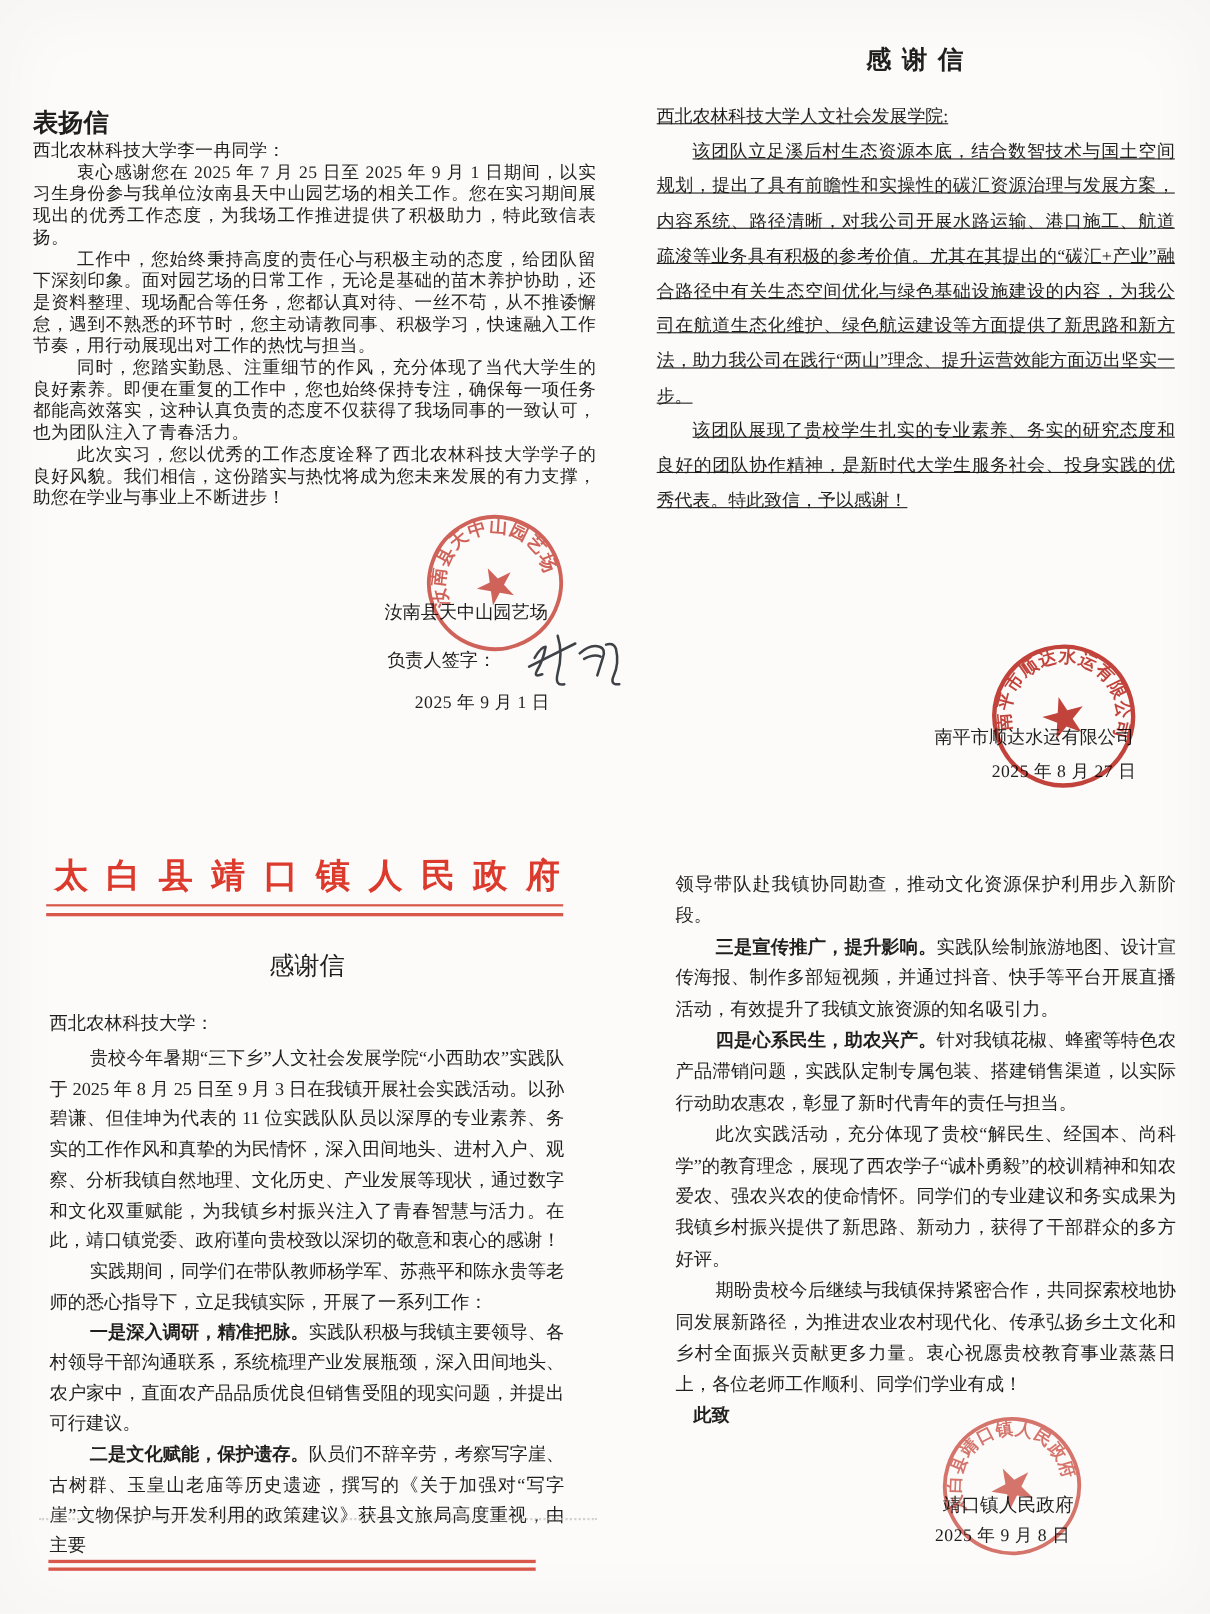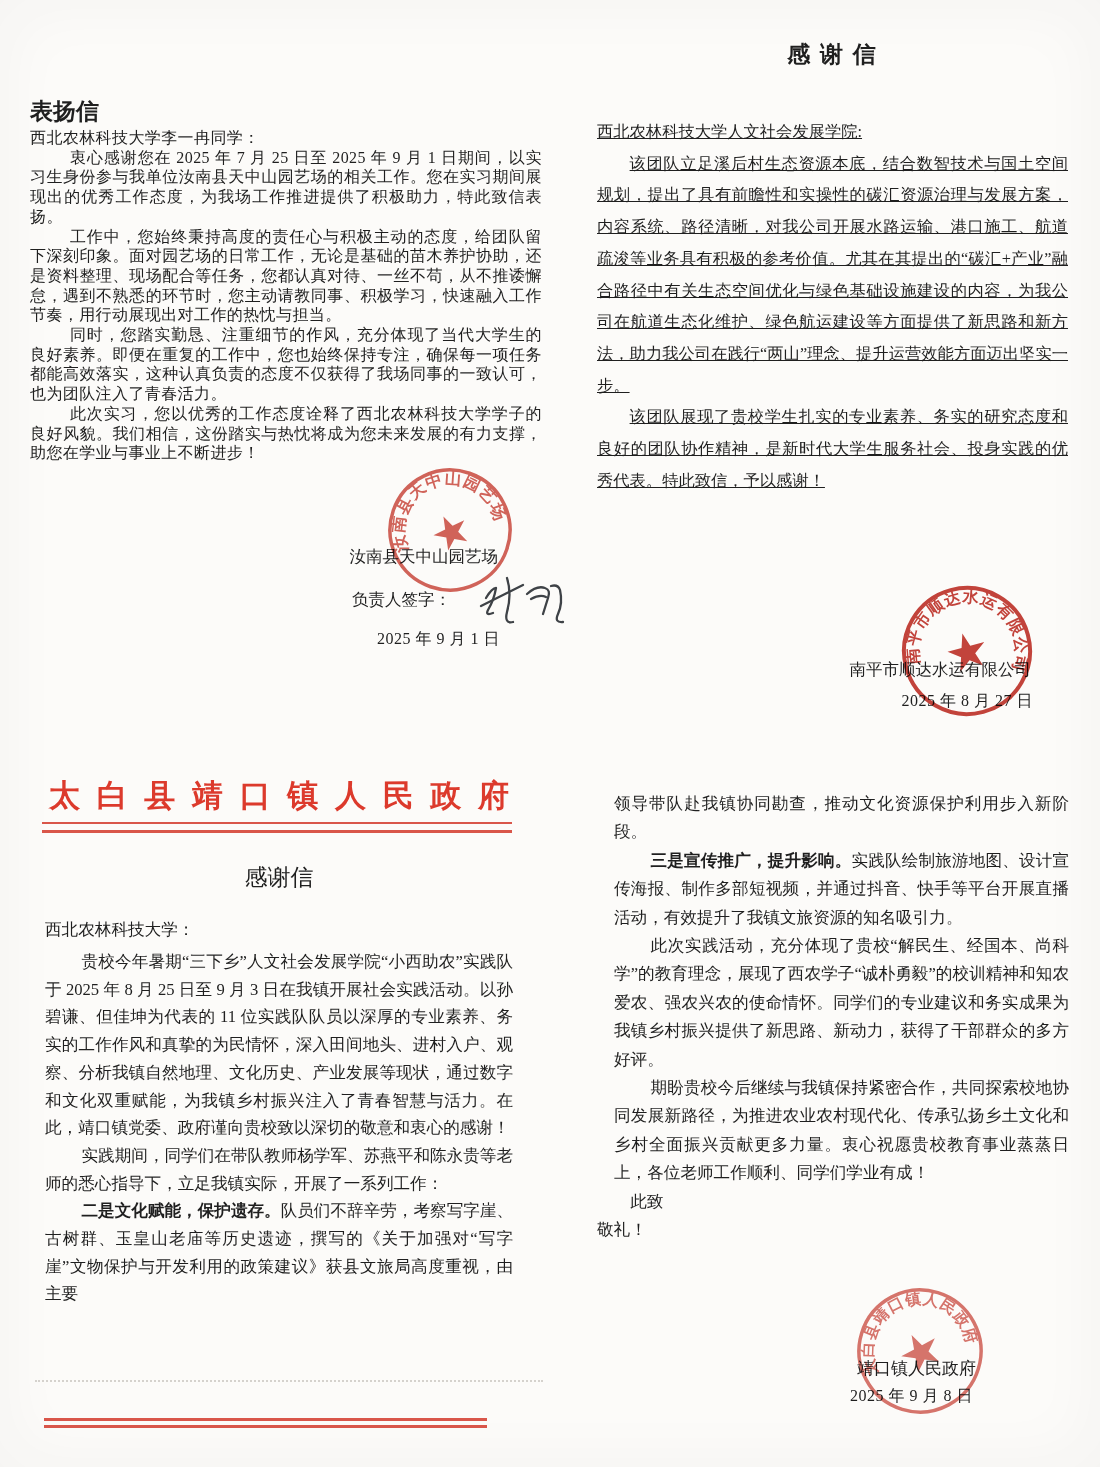--- a/index.html
+++ b/index.html
@@ -18,38 +18,38 @@
   .praise{left:30px;top:99px;width:512px;}
   .praise-title{font-size:23px;font-weight:bold;padding-right:64px;line-height:26px;margin:0 0 3px;}
   .praise p{font-size:16px;line-height:19.7px;letter-spacing:.4px;text-align:justify;}
   .praise .indent{text-indent:2.5em;}
   #praise-org{left:330px;top:546px;width:168px;text-align:right;font-size:16.5px;}
   #praise-sign{left:352px;top:589px;font-size:16.5px;}
   #praise-date{left:330px;top:629px;width:170px;text-align:right;font-size:16px;letter-spacing:.5px;}
 
   
   .shunda{left:597px;top:40px;width:471px;}
-  .shunda-title{font-size:23px;font-weight:bold;text-align:center;line-height:30px;margin:0 0 46px;letter-spacing:2px;}
+  .shunda-title{font-size:23px;font-weight:bold;text-align:center;line-height:30px;margin:0 0 20px;letter-spacing:2px;}
   .shunda p{font-size:16.3px;line-height:31.7px;text-align:justify;text-decoration:underline;}
   .shunda .indent{text-indent:2em;}
   #shunda-org{left:800px;top:659px;width:231px;text-align:right;font-size:16.5px;}
   #shunda-date{left:800px;top:691px;width:233px;text-align:right;font-size:16px;letter-spacing:.5px;}
 
   
   .jk-left{left:45px;top:776px;width:468px;}
   .jk-header{color:#dc3a2c;font-weight:bold;font-size:31px;line-height:40px;text-align:justify;text-align-last:justify;padding:0 4px;}
   .jk-title{text-align:center;font-size:23px;font-weight:normal;line-height:26px;margin:49px 0 0;}
   .jk-salutation{font-size:16.6px;line-height:20px;margin:29px 0 8px !important;}
   .jk-left p.body,.jk-right p.body{font-size:16.6px;line-height:27.7px;text-align:justify;}
   .jk-left p.body{line-height:27.7px;}
   .jk-right{left:597px;top:790px;width:472px;}
   .jk-right p.body{line-height:28.4px;margin-left:17px;}
   .body.indent{text-indent:2.2em;}
   .body b{font-weight:bold;}
-  .closing{font-size:16.6px;line-height:28.4px;}
+  .closing{font-size:16.6px;line-height:28.4px;font-weight:bold;}
   .closing.indent{text-indent:2em;}
   #jk-rule-top{left:42px;top:822px;width:470px;height:2px;background:#d9564a;}
   #jk-rule-bot{left:42px;top:830px;width:470px;height:3px;background:#d9564a;}
   #jk-foot-dots{left:35px;top:1380px;width:508px;border-top:2px dotted #c9c5bf;opacity:.75;}
   #jk-foot-rule-top{left:44px;top:1418px;width:443px;height:2.5px;background:#d9564a;}
   #jk-foot-rule-bot{left:44px;top:1425px;width:443px;height:2.5px;background:#d9564a;}
   #jk-org{left:760px;top:1357px;width:216px;text-align:right;font-size:17px;}
   #jk-date{left:760px;top:1386px;width:213px;text-align:right;font-size:16px;letter-spacing:.5px;}
 
   
@@ -110,35 +110,36 @@
     </text>
     <polygon fill="#bf2f26" transform="translate(70,72)" points="0,-20 4.5,-6.2 19,-6.2 7.3,2.4 11.8,16.2 0,7.7 -11.8,16.2 -7.3,2.4 -19,-6.2 -4.5,-6.2"></polygon>
   </svg>
 
   <section class="abs jk-left">
     <div class="jk-header">太白县靖口镇人民政府</div>
     <h2 class="jk-title">感谢信</h2>
     <p class="jk-salutation">西北农林科技大学：</p>
     <p class="body indent"><b></b><span>贵校今年暑期“三下乡”人文社会发展学院“小西助农”实践队于 2025 年 8 月 25 日至 9 月 3 日在我镇开展社会实践活动。以孙碧谦、但佳坤为代表的 11 位实践队队员以深厚的专业素养、务实的工作作风和真挚的为民情怀，深入田间地头、进村入户、观察、分析我镇自然地理、文化历史、产业发展等现状，通过数字和文化双重赋能，为我镇乡村振兴注入了青春智慧与活力。在此，靖口镇党委、政府谨向贵校致以深切的敬意和衷心的感谢！</span></p>
     <p class="body indent"><b></b><span>实践期间，同学们在带队教师杨学军、苏燕平和陈永贵等老师的悉心指导下，立足我镇实际，开展了一系列工作：</span></p>
+    <p class="body indent"><b>一是深入调研，精准把脉。</b><span>实践队积极与我镇主要领导、各村领导干部沟通联系，系统梳理产业发展瓶颈，深入田间地头、农户家中，直面农产品品质优良但销售受阻的现实问题，并提出可行建议。</span></p>
     <p class="body indent"><b>二是文化赋能，保护遗存。</b><span>队员们不辞辛劳，考察写字崖、古树群、玉皇山老庙等历史遗迹，撰写的《关于加强对“写字崖”文物保护与开发利用的政策建议》获县文旅局高度重视，由主要</span></p>
   </section>
   <div class="abs" id="jk-rule-top"></div>
   <div class="abs" id="jk-rule-bot"></div>
   <div class="abs" id="jk-foot-dots"></div>
   <div class="abs" id="jk-foot-rule-top"></div>
   <div class="abs" id="jk-foot-rule-bot"></div>
 
   <section class="abs jk-right">
     <p class="body"><b></b><span>领导带队赴我镇协同勘查，推动文化资源保护利用步入新阶段。</span></p>
     <p class="body indent"><b>三是宣传推广，提升影响。</b><span>实践队绘制旅游地图、设计宣传海报、制作多部短视频，并通过抖音、快手等平台开展直播活动，有效提升了我镇文旅资源的知名吸引力。</span></p>
+    <p class="body indent"><b>四是心系民生，助农兴产。</b><span>针对我镇花椒、蜂蜜等特色农产品滞销问题，实践队定制专属包装、搭建销售渠道，以实际行动助农惠农，彰显了新时代青年的责任与担当。</span></p>
     <p class="body indent"><b></b><span>此次实践活动，充分体现了贵校“解民生、经国本、尚科学”的教育理念，展现了西农学子“诚朴勇毅”的校训精神和知农爱农、强农兴农的使命情怀。同学们的专业建议和务实成果为我镇乡村振兴提供了新思路、新动力，获得了干部群众的多方好评。</span></p>
     <p class="body indent"><b></b><span>期盼贵校今后继续与我镇保持紧密合作，共同探索校地协同发展新路径，为推进农业农村现代化、传承弘扬乡土文化和乡村全面振兴贡献更多力量。衷心祝愿贵校教育事业蒸蒸日上，各位老师工作顺利、同学们学业有成！</span></p>
     <p class="closing indent">此致</p>
-    <p class="closing">敬礼！</p>
   </section>
   <div class="abs" id="jk-org">靖口镇人民政府</div>
   <div class="abs" id="jk-date">2025 年 9 月 8 日</div>
   <svg class="stamp" id="stamp-jk" width="136" height="136" viewBox="0 0 136 136">
     <circle cx="68" cy="68" r="61" fill="none" stroke="#cc4a40" stroke-width="3.5"></circle>
     <path id="arc-jk" d="M21,68 a47,47 0 1 1 94,0 a47,47 0 1 1 -94,0" fill="none"></path>
     <text fill="#cc4a40" font-size="15.5" letter-spacing="1" font-weight="bold">
       <textPath href="#arc-jk" startOffset="0">太白县靖口镇人民政府</textPath>
     </text>
     <polygon fill="#cc4a40" transform="translate(68,70)" points="0,-20 4.5,-6.2 19,-6.2 7.3,2.4 11.8,16.2 0,7.7 -11.8,16.2 -7.3,2.4 -19,-6.2 -4.5,-6.2"></polygon>

